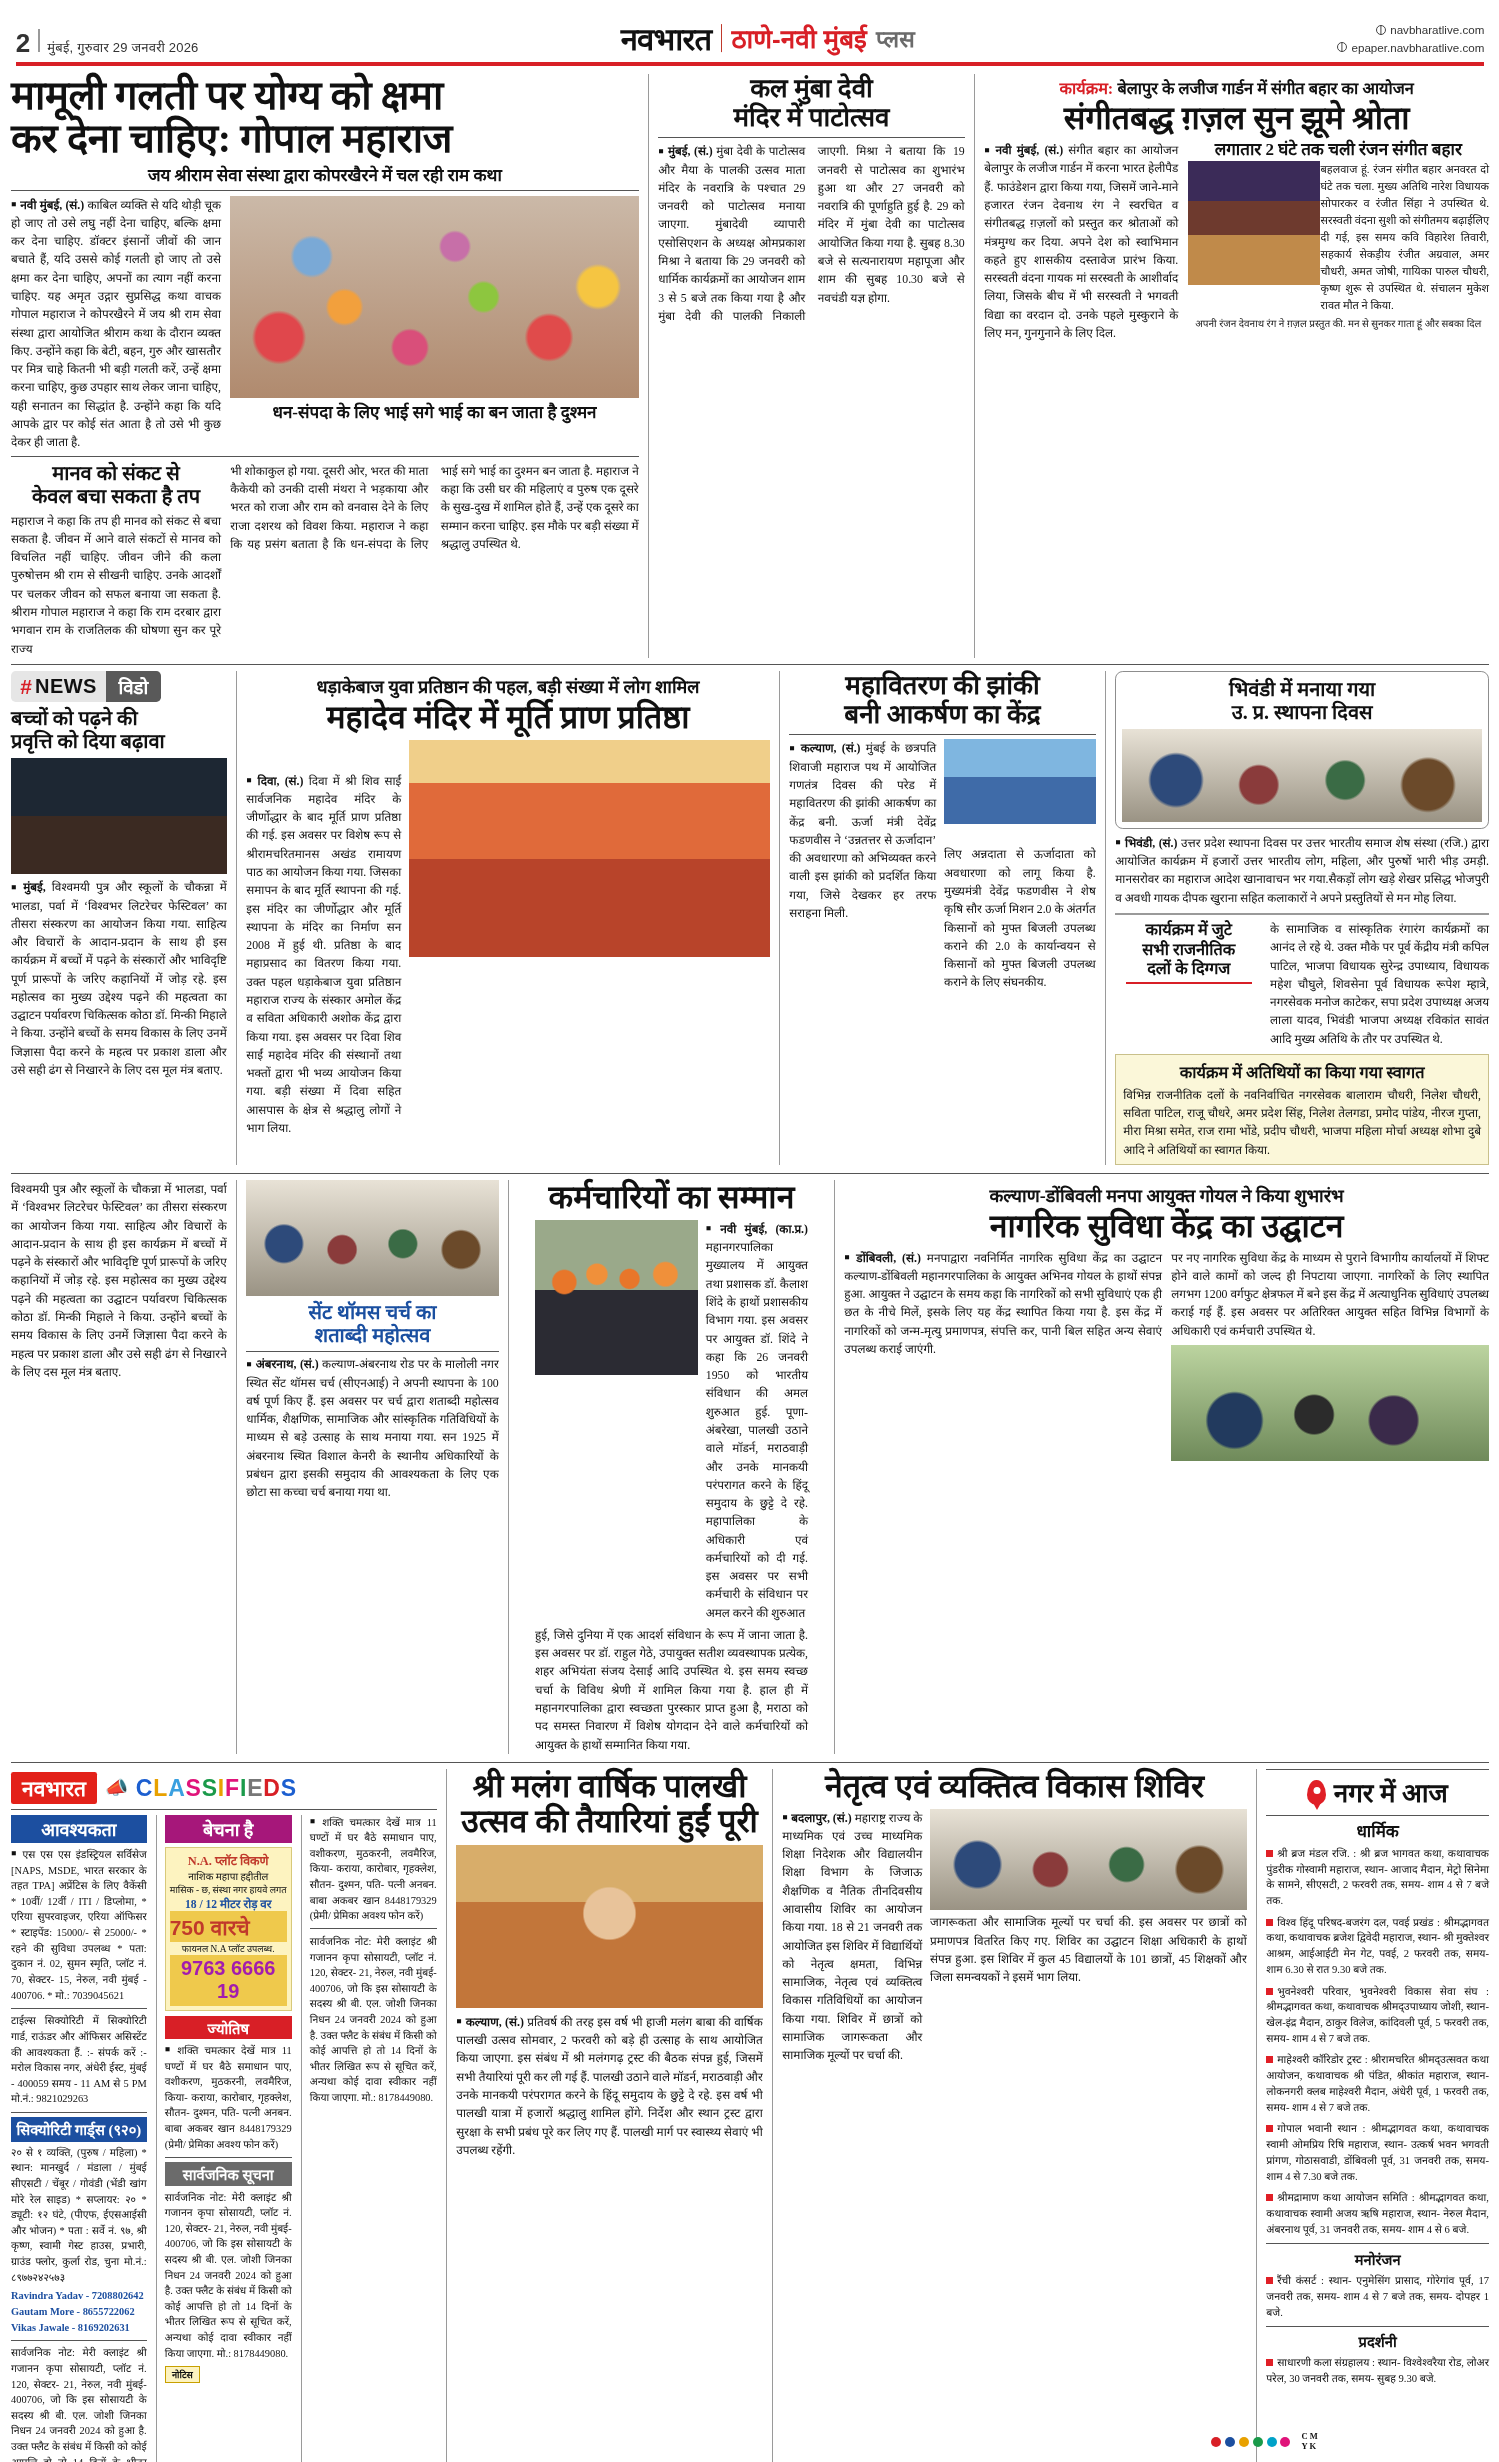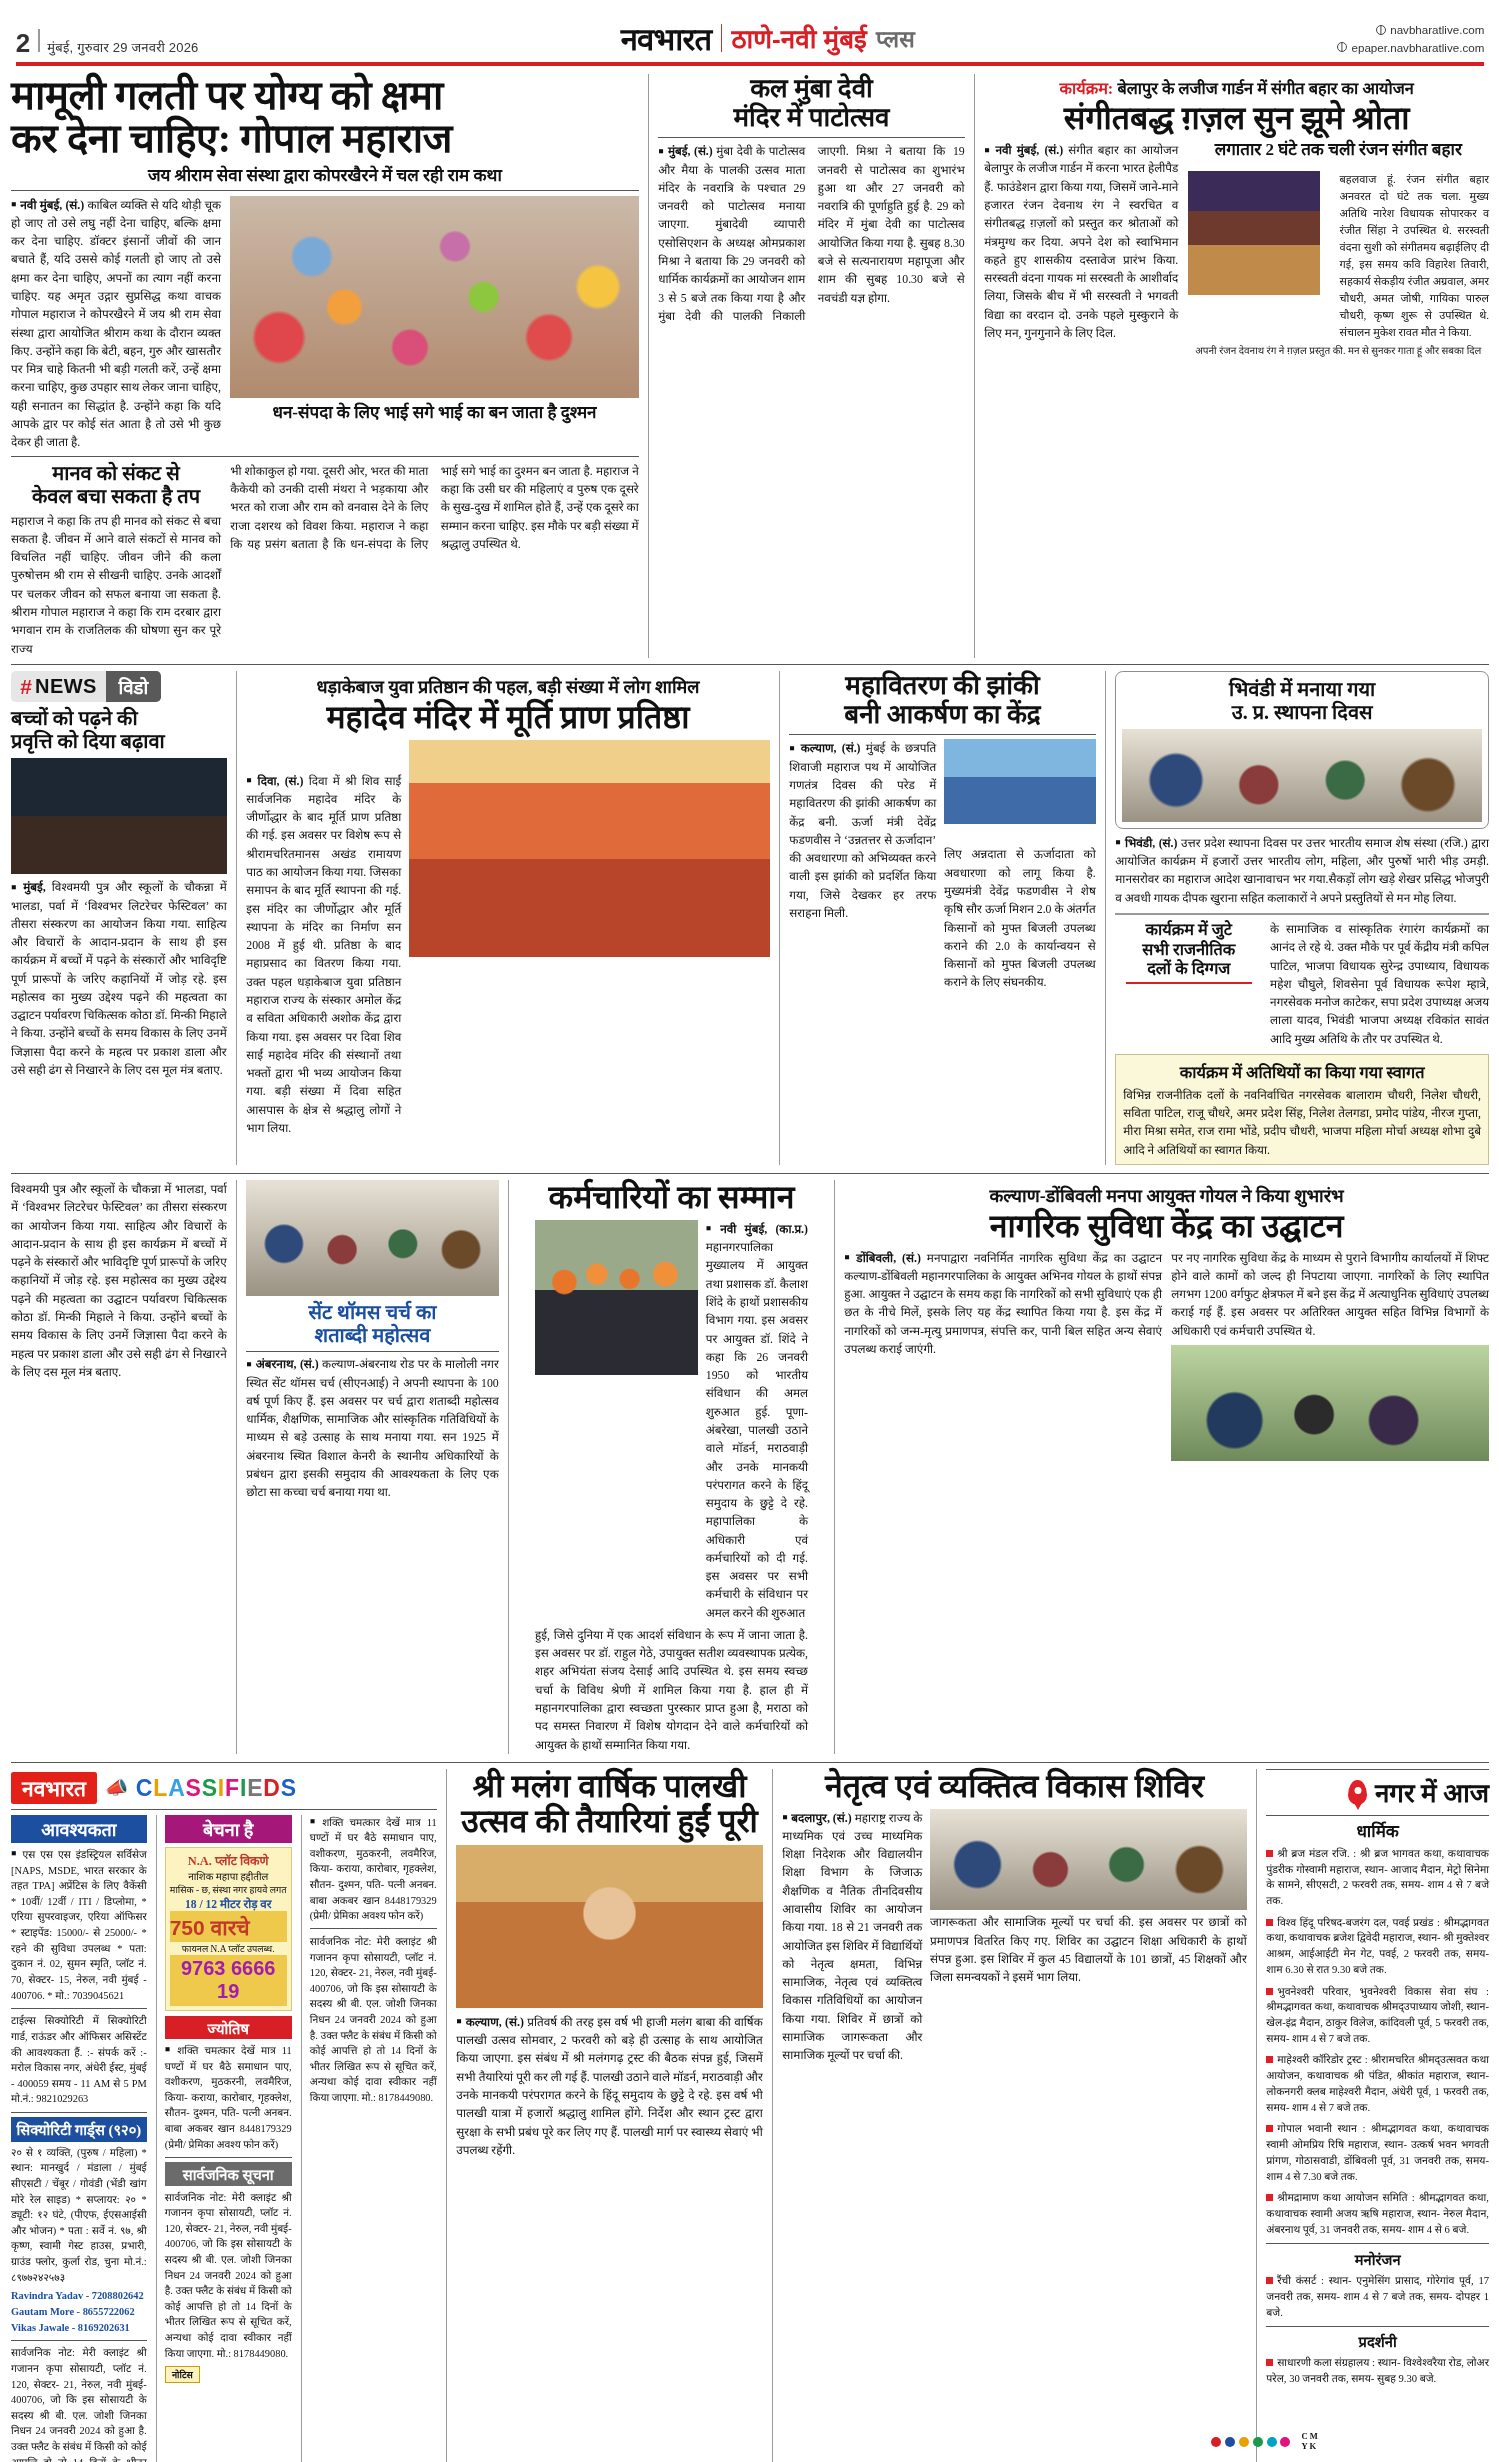--- a/index.html
+++ b/index.html
@@ -217,21 +217,21 @@
       <div class="hl-lg center">संगीतबद्ध ग़ज़ल सुन झूमे श्रोता</div>
       <div style="display:flex; gap:9.3px; margin-top:3.1px;">
         <div style="width:194px;">
           <div class="body" style="margin-top:2.3px;">
             <span class="dateline" style="font-weight:bold;">नवी मुंबई, (सं.)</span>
             <span>संगीत बहार का आयोजन बेलापुर के लजीज गार्डन में करना भारत हेलीपैड हैं. फाउंडेशन द्वारा किया गया, जिसमें जाने-माने हजारत रंजन देवनाथ रंग ने स्वरचित व संगीतबद्ध ग़ज़लों को प्रस्तुत कर श्रोताओं को मंत्रमुग्ध कर दिया. अपने देश को स्वाभिमान कहते हुए शासकीय दस्तावेज प्रारंभ किया. सरस्वती वंदना गायक मां सरस्वती के आशीर्वाद लिया, जिसके बीच में भी सरस्वती ने भगवती विद्या का वरदान दो. उनके पहले मुस्कुराने के लिए मन, गुनगुनाने के लिए दिल.</span>
           </div>
         </div>
         <div style="flex:1;">
           <div class="sub-bold center">लगातार 2 घंटे तक चली रंजन संगीत बहार</div>
-          <div style="display:flex; gap:20px; margin-top:11px;">
+          <div style="display:flex; gap:1px; margin-top:1px;">
             <div class="photo ph-stage" style="width:132px; height:124px;"></div>
             <div class="body" style="flex:1; font-size:11px;">बहलवाज हूं. रंजन संगीत बहार अनवरत दो घंटे तक चला. मुख्य अतिथि नारेश विधायक सोपारकर व रंजीत सिंहा ने उपस्थित थे. सरस्वती वंदना सुशी को संगीतमय बढ़ाईलिए दी गई, इस समय कवि विहारेश तिवारी, सहकार्य सेकड़ीय रंजीत अग्रवाल, अमर चौधरी, अमत जोषी, गायिका पारुल चौधरी, कृष्ण शुरू से उपस्थित थे. संचालन मुकेश रावत मौत ने किया.</div>
           </div>
           <div class="cap">अपनी रंजन देवनाथ रंग ने ग़ज़ल प्रस्तुत की. मन से सुनकर गाता हूं और सबका दिल</div>
         </div>
       </div>
     </div>
   </div>
 
   <div class="rule-thin" style="margin:6.2px 0 0;"></div>
@@ -436,21 +436,21 @@
         </div>
         <div style="flex:1;">
           <div class="photo ph-group" style="height:101px;"></div>
           <div class="body" style="margin-top:3.9px;">जागरूकता और सामाजिक मूल्यों पर चर्चा की. इस अवसर पर छात्रों को प्रमाणपत्र वितरित किए गए. शिविर का उद्घाटन शिक्षा अधिकारी के हाथों संपन्न हुआ. इस शिविर में कुल 45 विद्यालयों के 101 छात्रों, 45 शिक्षकों और जिला समन्वयकों ने इसमें भाग लिया.</div>
         </div>
       </div>
     </div>
 
     <div style="width:233px; padding-left:9.3px;" class="vsep">
       <div class="rule-thin"></div>
-      <div style="display:flex; align-items:center; gap:7.8px; justify-content:flex-end; padding:4.7px 0;">
+      <div style="display:flex; align-items:center; gap:7.8px; justify-content:center; padding:4.7px 0;">
         <div class="pin"></div>
         <div class="naj-title">नगर में आज</div>
       </div>
       <div class="rule-thin"></div>
       <div class="naj-sub">धार्मिक</div>
       <div class="naj-item"><span class="sq"></span><span>श्री ब्रज मंडल रजि. : श्री ब्रज भागवत कथा, कथावाचक पुंडरीक गोस्वामी महाराज, स्थान- आजाद मैदान, मेट्रो सिनेमा के सामने, सीएसटी, 2 फरवरी तक, समय- शाम 4 से 7 बजे तक.</span></div>
       <div class="naj-item"><span class="sq"></span><span>विश्व हिंदू परिषद-बजरंग दल, पवई प्रखंड : श्रीमद्भागवत कथा, कथावाचक ब्रजेश द्विवेदी महाराज, स्थान- श्री मुक्तेश्वर आश्रम, आईआईटी मेन गेट, पवई, 2 फरवरी तक, समय- शाम 6.30 से रात 9.30 बजे तक.</span></div>
       <div class="naj-item"><span class="sq"></span><span>भुवनेश्वरी परिवार, भुवनेश्वरी विकास सेवा संघ : श्रीमद्भागवत कथा, कथावाचक श्रीमद्उपाध्याय जोशी, स्थान- खेल-इंद्र मैदान, ठाकुर विलेज, कांदिवली पूर्व, 5 फरवरी तक, समय- शाम 4 से 7 बजे तक.</span></div>
       <div class="naj-item"><span class="sq"></span><span>माहेश्वरी कॉरिडोर ट्रस्ट : श्रीरामचरित श्रीमद्उत्सवत कथा आयोजन, कथावाचक श्री पंडित, श्रीकांत महाराज, स्थान- लोकनगरी क्लब माहेश्वरी मैदान, अंधेरी पूर्व, 1 फरवरी तक, समय- शाम 4 से 7 बजे तक.</span></div>
       <div class="naj-item"><span class="sq"></span><span>गोपाल भवानी स्थान : श्रीमद्भागवत कथा, कथावाचक स्वामी ओमप्रिय रिषि महाराज, स्थान- उत्कर्ष भवन भगवती प्रांगण, गोठासवाडी, डोंबिवली पूर्व, 31 जनवरी तक, समय- शाम 4 से 7.30 बजे तक.</span></div>

